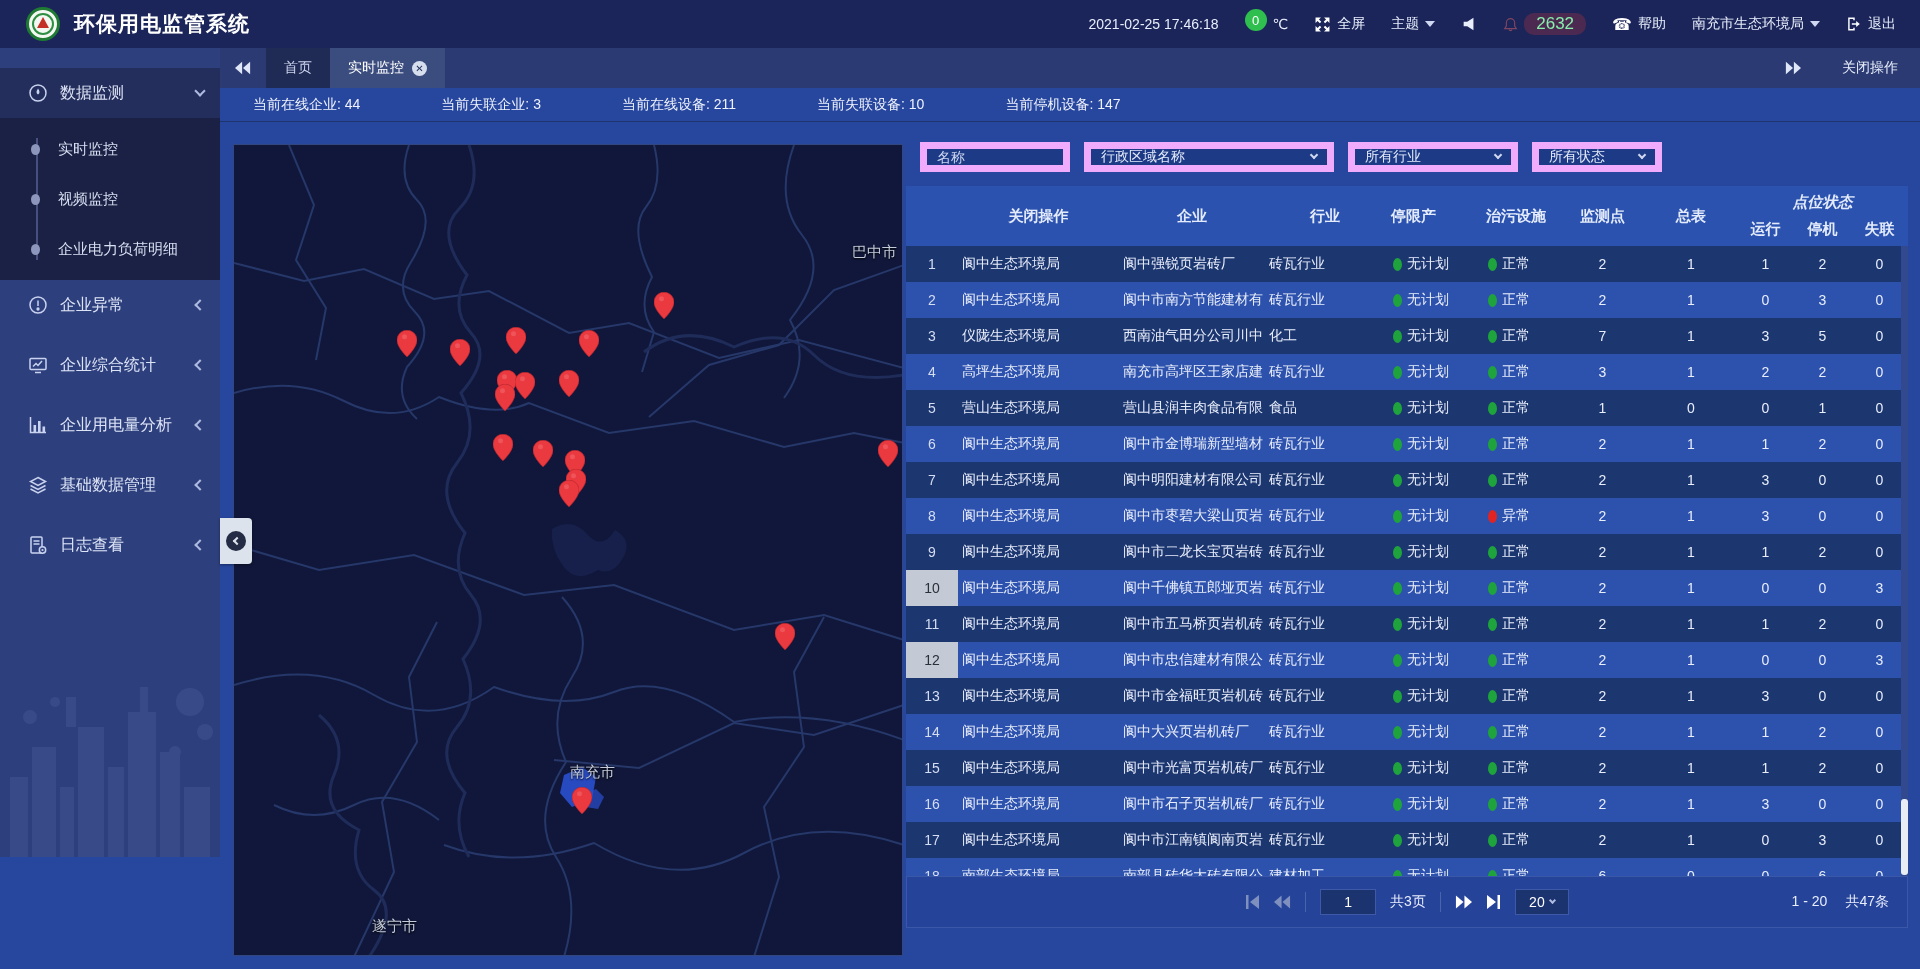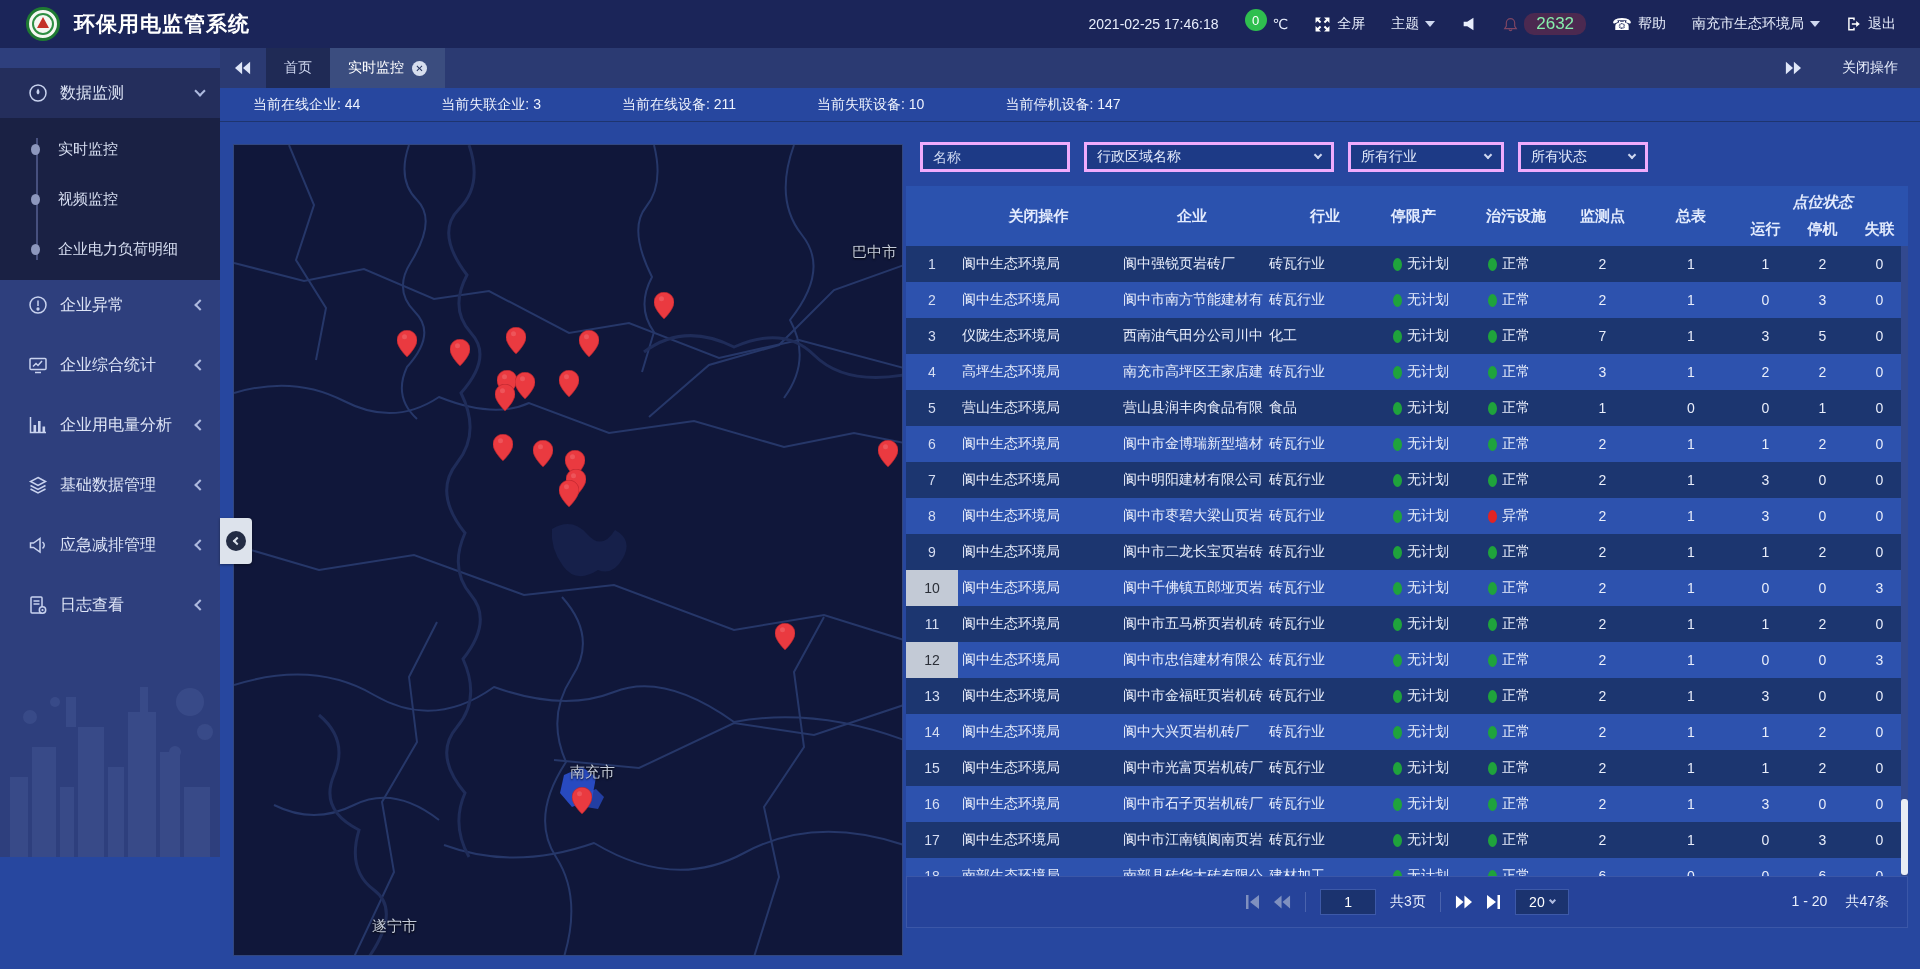--- a/index.html
+++ b/index.html
@@ -70,21 +70,21 @@
   .map-collapse { position:absolute; left:220px; top:518px; width:32px; height:46px; background:#dde3ec;
     border-radius:0 4px 4px 0; display:flex; align-items:center; justify-content:center; cursor:pointer; z-index:25;
     box-shadow:0 1px 3px rgba(0,0,0,.4); }
   .map-collapse .circ { width:20px; height:20px; border-radius:50%; background:#232c44; color:#dde3ec;
     display:flex; align-items:center; justify-content:center; }
   .map-collapse .circ .chev { width:6px; height:6px; border-color:#dde3ec; margin-left:2px; }
 
   
   .panel { position:absolute; left:906px; top:142px; width:1002px; height:814px; }
   .filters { display:flex; gap:14px; padding-left:14px; align-items:center; height:30px; }
-  .f-ctrl { height:30px; background:#1d3a86; border:3px solid #f0abfc; color:#e3eafb; font-size:14px;
+  .f-ctrl { height:30px; background:#1d3a86; border:7px solid #f0abfc; color:#e3eafb; font-size:14px;
     display:flex; align-items:center; padding:0 10px; }
   .f-input { width:150px; }
   .f-input input { background:transparent; border:none; outline:none; color:#e3eafb; font-size:14px; width:100%; }
   .f-input input::placeholder { color:#cdd7f0; }
   .f-select { justify-content:space-between; cursor:pointer; }
   .f-select .chev { width:6px; height:6px; border-color:#cfd8f0; }
 
   .grid { display:grid; grid-template-columns:52px 161px 146px 120px 95px 80px 85px 92px 57px 57px 57px; }
   .thead { margin-top:14px; height:60px; background:#2b52ae; font-weight:bold; font-size:15px; color:#e3ebfd; }
   .th { display:flex; align-items:center; justify-content:center; height:60px; }
@@ -229,28 +229,20 @@
         <span class="mlabel">企业用电量分析</span>
         <span class="chev left"></span>
       </div>
       <div class="menu-item">
         <svg class="micon" viewBox="0 0 20 20" fill="none" stroke="#c9d3ef" stroke-width="1.5">
           <path d="M10 2.5 l7.5 4 -7.5 4 -7.5 -4 z"></path>
           <path d="M2.5 10.5 l7.5 4 7.5 -4"></path>
           <path d="M2.5 14 l7.5 4 7.5 -4"></path>
         </svg>
         <span class="mlabel">基础数据管理</span>
-        <span class="chev left"></span>
-      </div>
-      <div class="menu-item">
-        <svg class="micon" viewBox="0 0 20 20" fill="none" stroke="#c9d3ef" stroke-width="1.5">
-          <path d="M2.5 8 v4.5 h3 l6.5 4.5 V3.5 L5.5 8 z"></path>
-          <path d="M14.5 7 q3.5 3 0 6.5"></path>
-        </svg>
-        <span class="mlabel">应急减排管理</span>
         <span class="chev left"></span>
       </div>
       <div class="menu-item">
         <svg class="micon" viewBox="0 0 20 20" fill="none" stroke="#c9d3ef" stroke-width="1.5">
           <rect x="3" y="2" width="11" height="16" rx="1"></rect>
           <line x1="5.5" y1="6" x2="11.5" y2="6"></line>
           <line x1="5.5" y1="9" x2="11.5" y2="9"></line>
           <circle cx="14.5" cy="15" r="3.2" fill="#2e3f7d"></circle>
           <circle cx="14.5" cy="15" r="1.1" fill="#c9d3ef" stroke="none"></circle>
         </svg>
@@ -430,21 +422,21 @@
 
 <div class="panel">
   <div class="filters">
     <div class="f-ctrl f-input">
       <input type="text" placeholder="名称" style="">
     </div>
     <div class="f-ctrl f-select" style="width:250px">
       <span>行政区域名称</span>
       <span class="chev down"></span>
     </div>
-    <div class="f-ctrl f-select" style="width:156px">
+    <div class="f-ctrl f-select" style="width:170px">
       <span>所有行业</span>
       <span class="chev down"></span>
     </div>
     <div class="f-ctrl f-select" style="width:130px">
       <span>所有状态</span>
       <span class="chev down"></span>
     </div>
   </div>
 
   <div class="thead grid">

